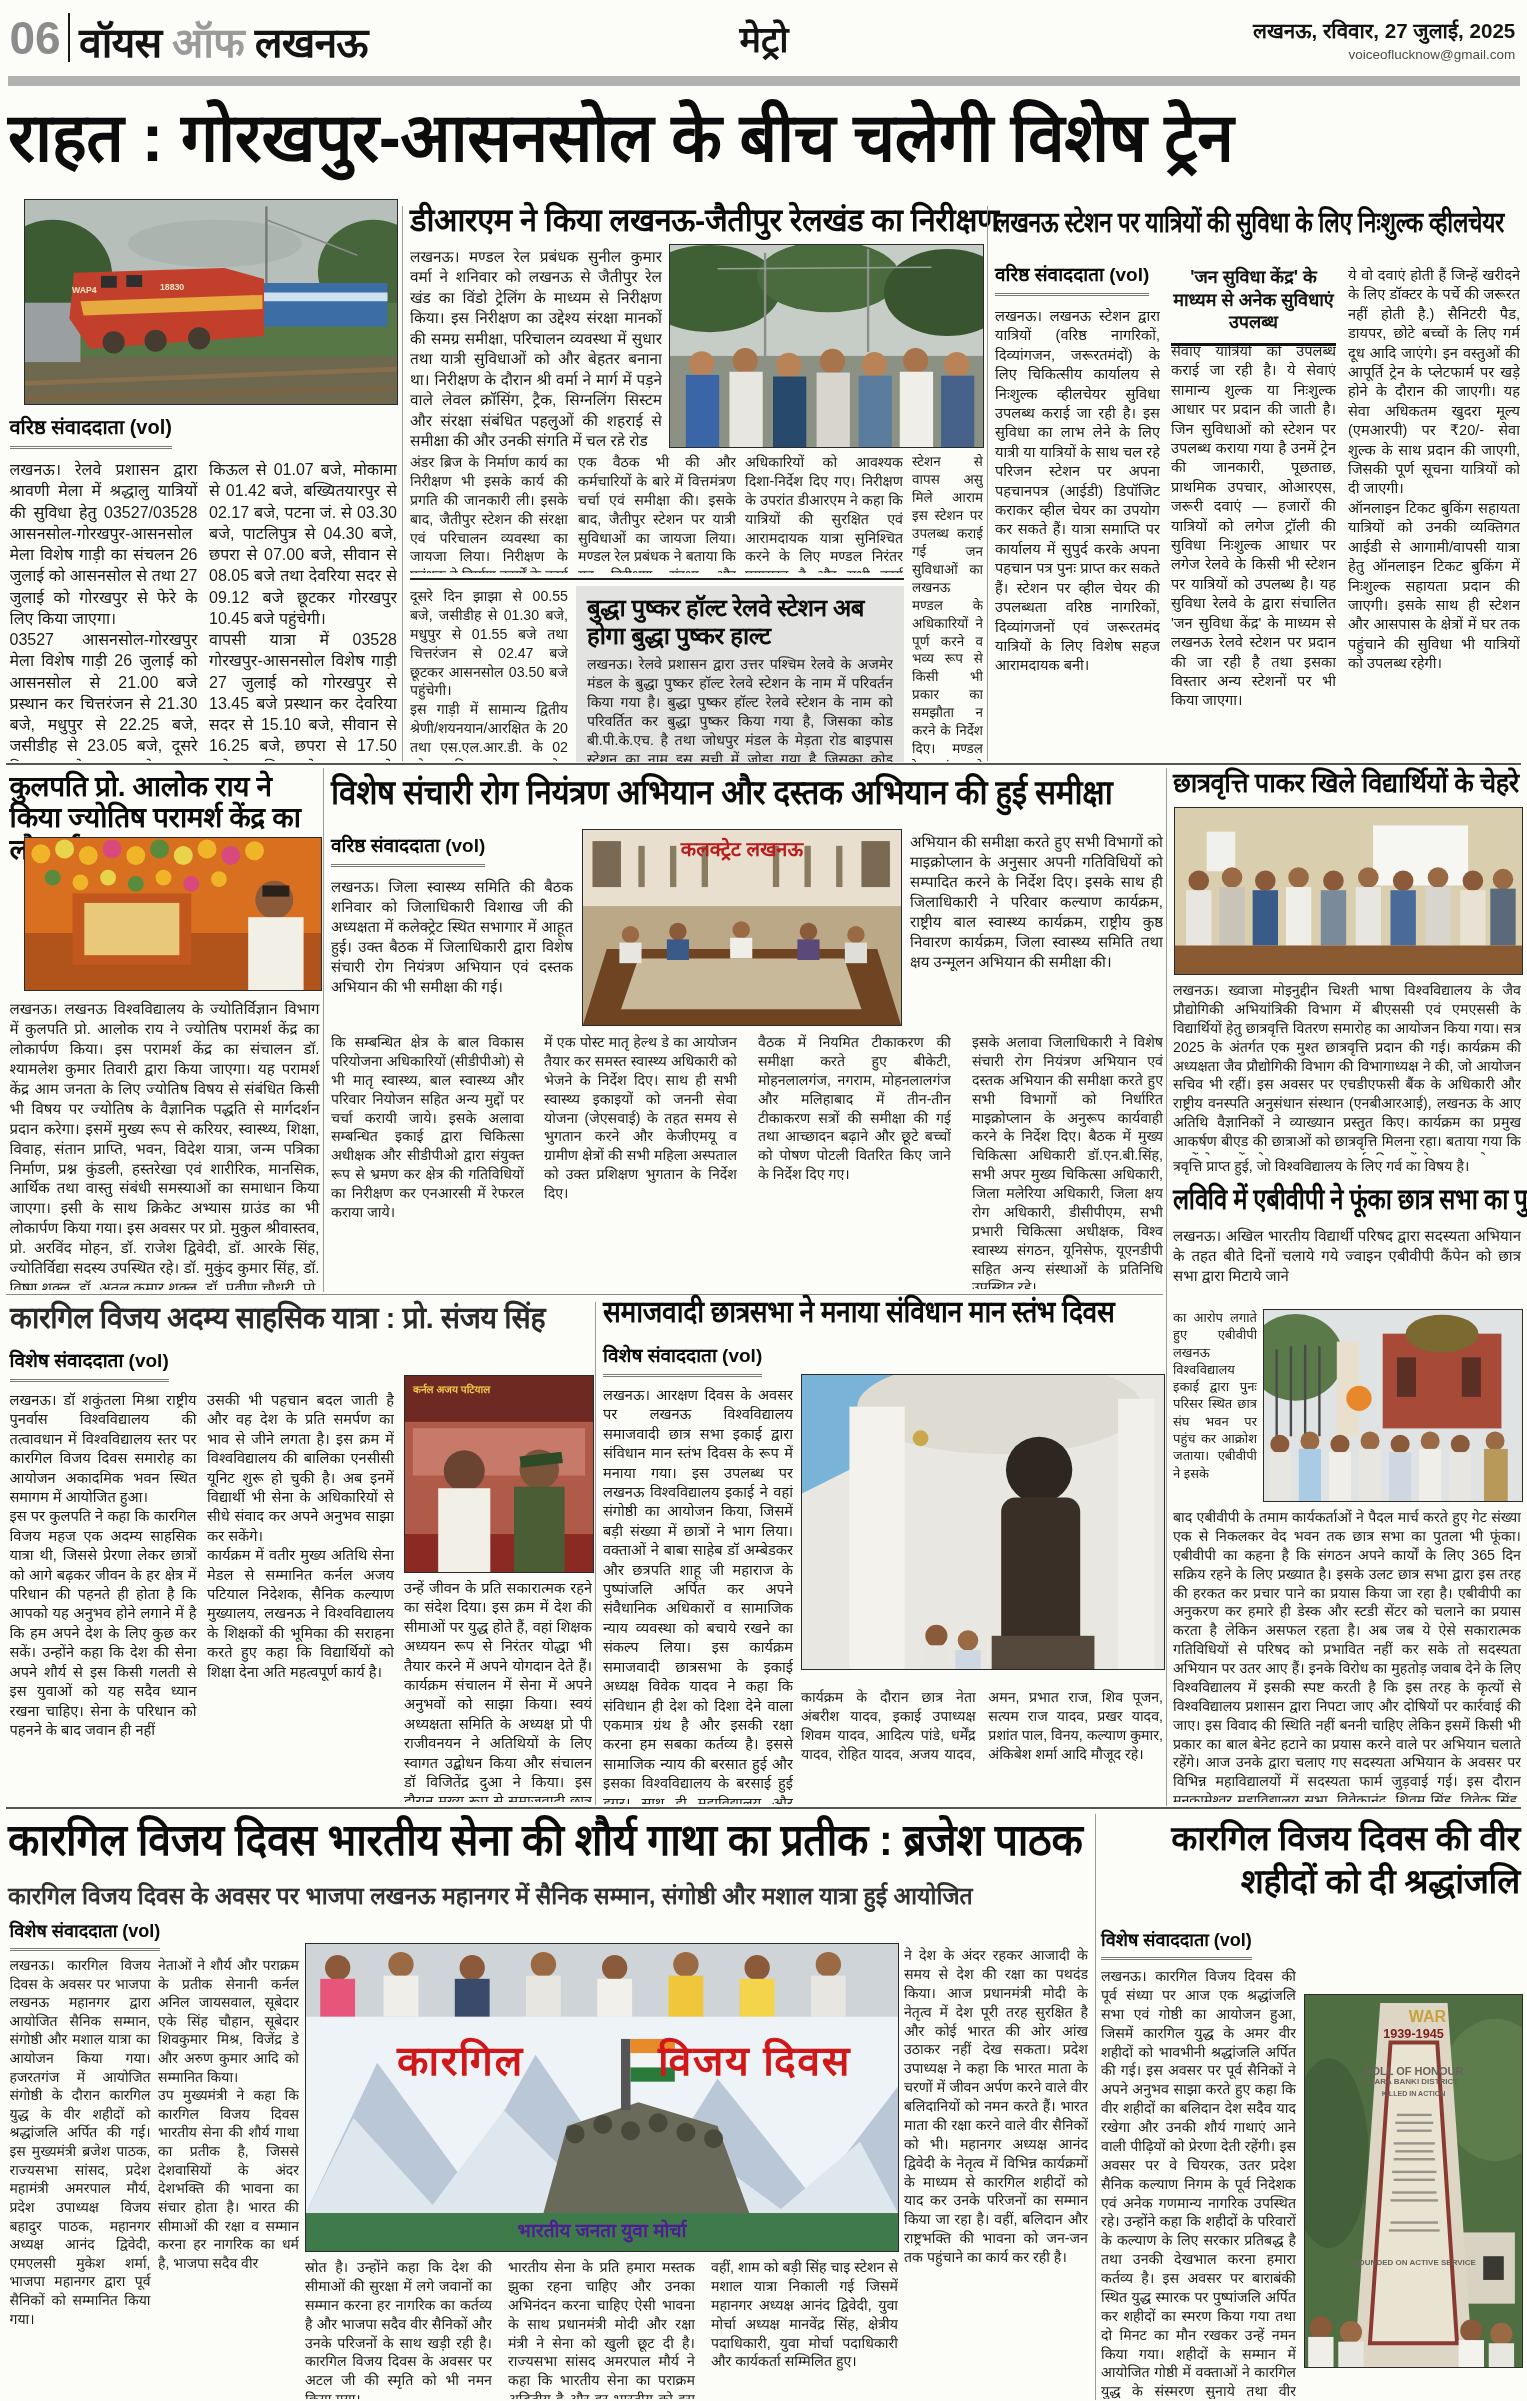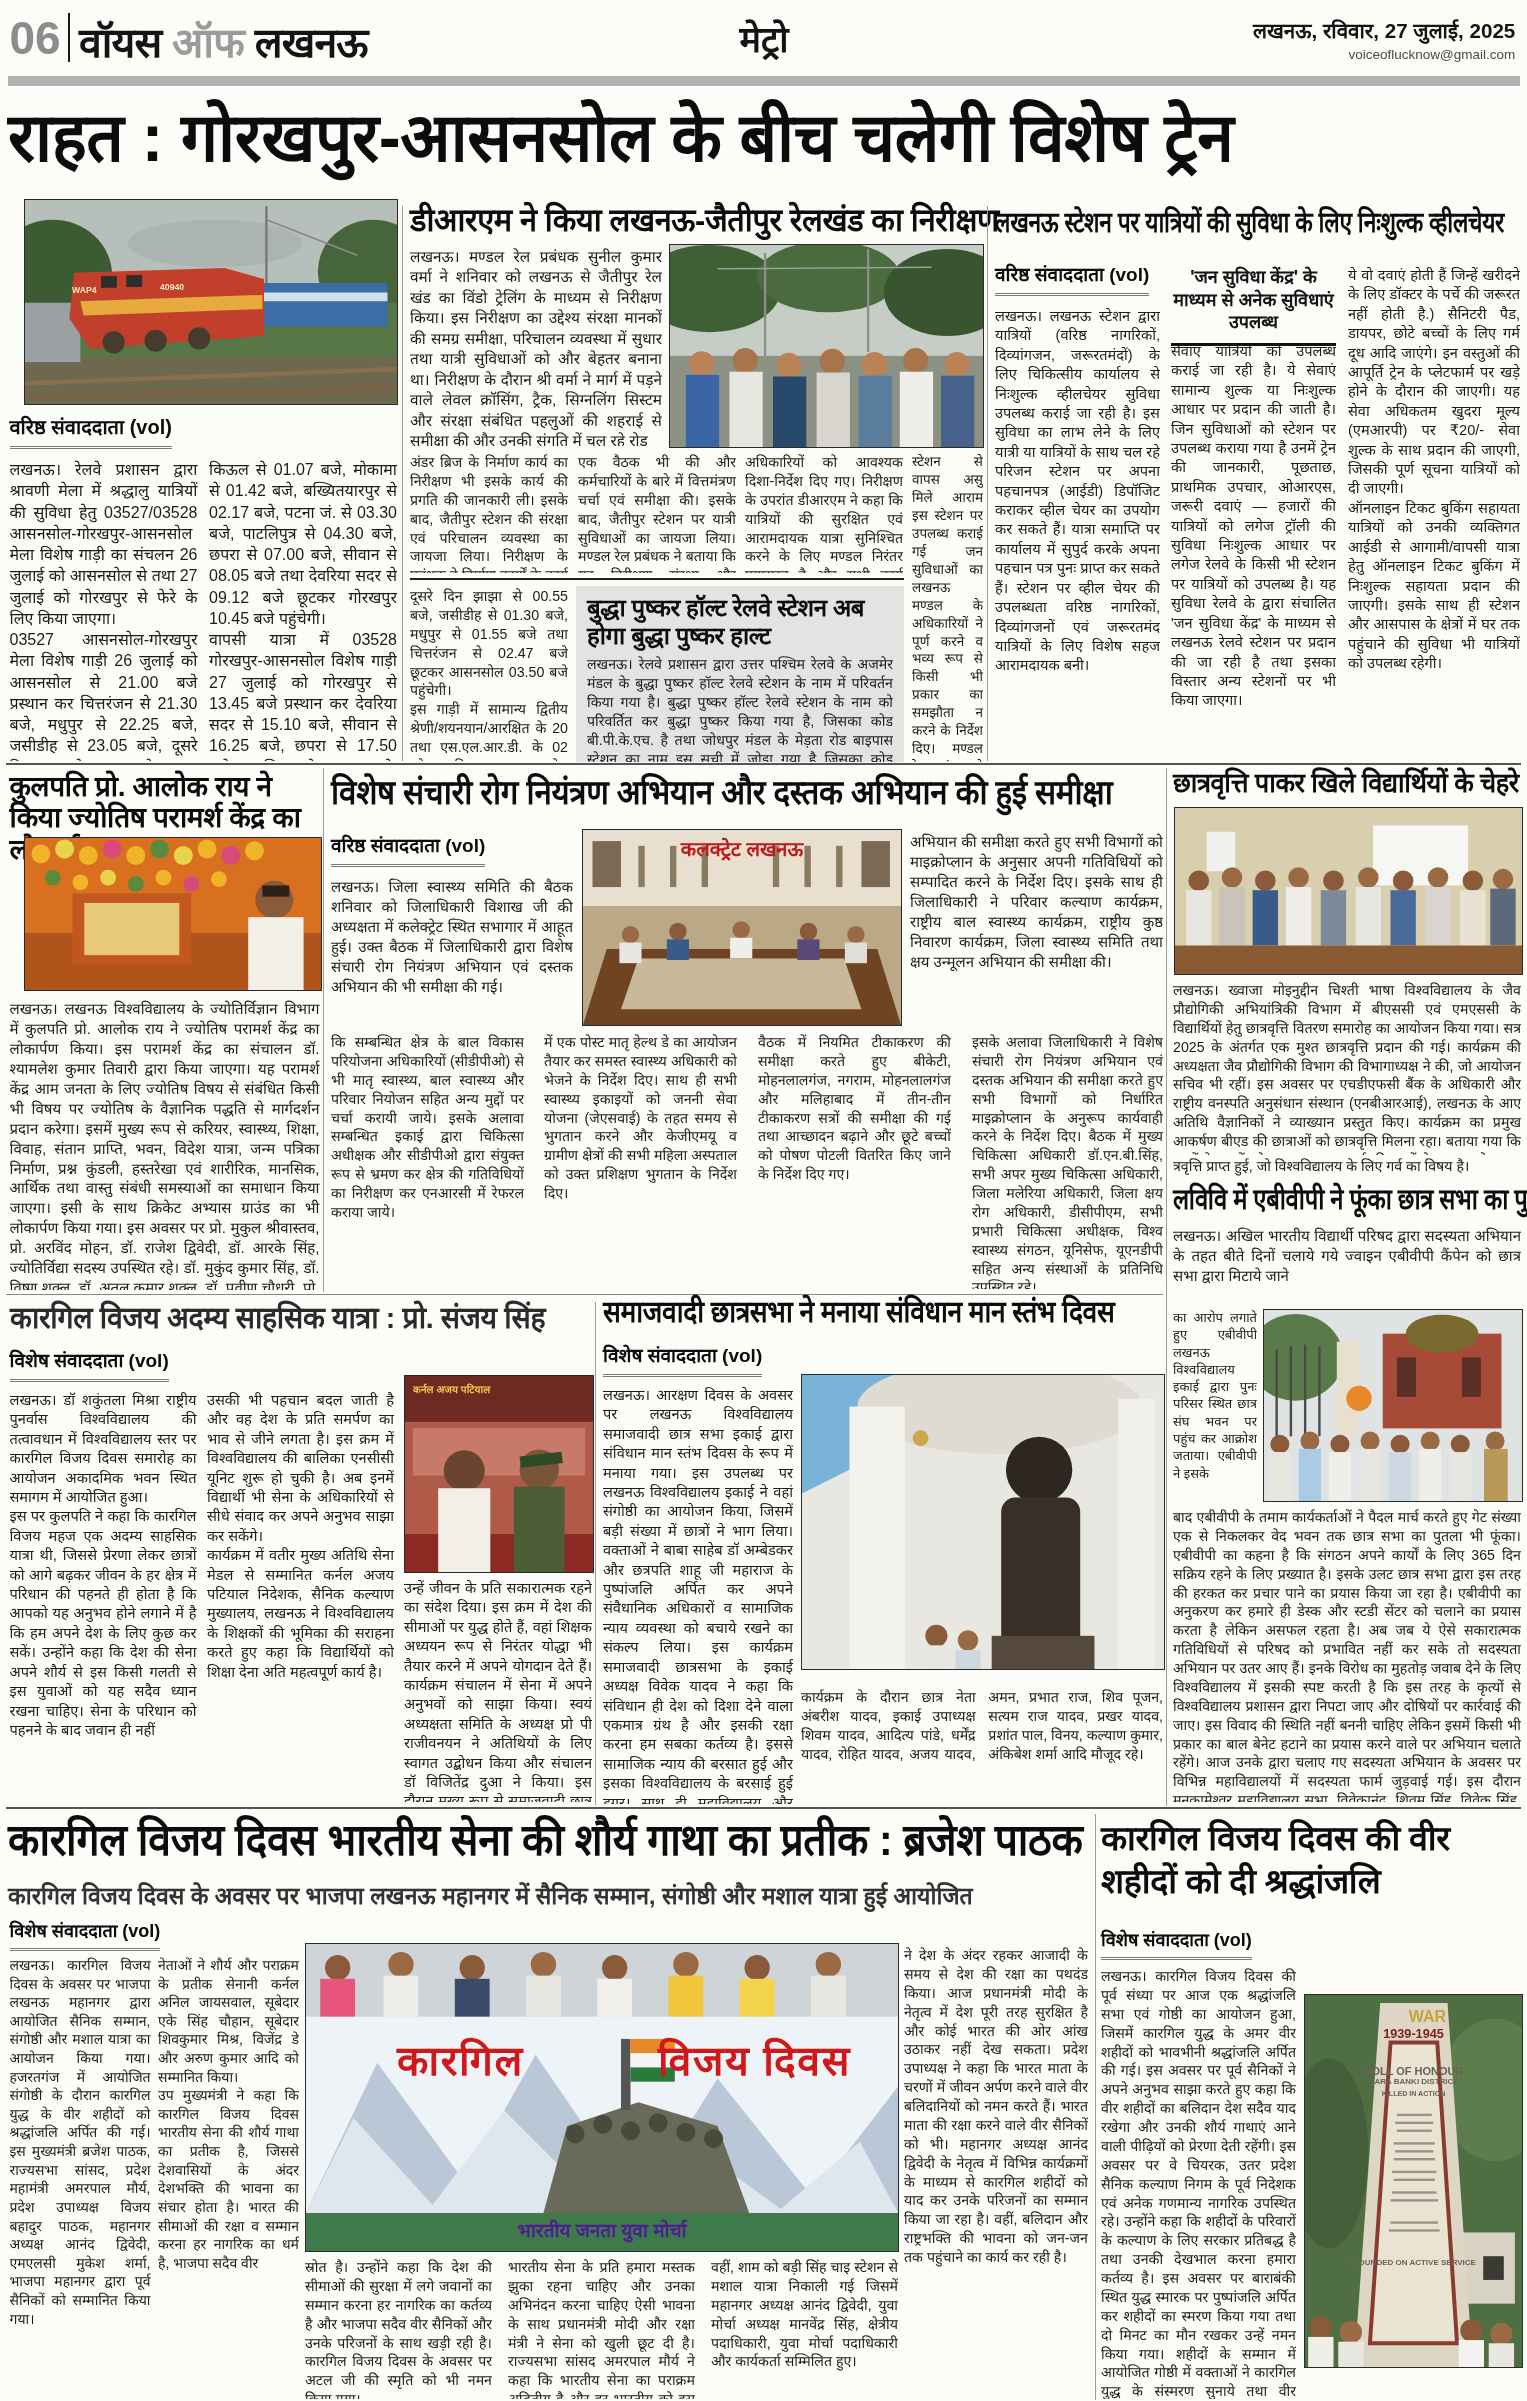--- a/index.html
+++ b/index.html
@@ -60,21 +60,21 @@
       <polygon points="70,128 300,120 300,138 74,146" fill="#e6aa3f"></polygon>
       <rect x="96" y="96" width="20" height="15" fill="#2e2e2e"></rect>
       <rect x="128" y="95" width="20" height="15" fill="#2e2e2e"></rect>
       <circle cx="112" cy="180" r="14" fill="#453b31"></circle>
       <circle cx="165" cy="178" r="14" fill="#453b31"></circle>
       <circle cx="220" cy="175" r="14" fill="#453b31"></circle>
       <line x1="0" y1="232" x2="470" y2="214" stroke="#8a6f4d" stroke-width="6"></line>
       <line x1="0" y1="250" x2="470" y2="238" stroke="#7c6344" stroke-width="6"></line>
     </svg>
     <div class="ovl" style="left:47px;top:85px;color:#f4e7c2;font-size:8.7px;">WAP4</div>
-    <div class="ovl" style="left:135px;top:82px;color:#f4e7c2;font-size:8.7px;">40940</div>
+    <div class="ovl" style="left:135px;top:82px;color:#f4e7c2;font-size:8.7px;">18830</div>
   </div>
   <div class="abs" style="left:9.5px;top:413px;">
     <span class="byline">वरिष्ठ संवाददाता (vol)</span>
   </div>
   <div class="abs body-txt" style="left:9.5px;top:459px;width:188px;height:302px;font-size:16px;">लखनऊ। रेलवे प्रशासन द्वारा श्रावणी मेला में श्रद्धालु यात्रियों की सुविधा हेतु 03527/03528 आसनसोल-गोरखपुर-आसनसोल मेला विशेष गाड़ी का संचलन 26 जुलाई को आसनसोल से तथा 27 जुलाई को गोरखपुर से फेरे के लिए किया जाएगा।
 03527 आसनसोल-गोरखपुर मेला विशेष गाड़ी 26 जुलाई को आसनसोल से 21.00 बजे प्रस्थान कर चित्तरंजन से 21.30 बजे, मधुपुर से 22.25 बजे, जसीडीह से 23.05 बजे, दूसरे दिन झाझा से 00.30 बजे,</div>
   <div class="abs body-txt" style="left:209px;top:459px;width:188px;height:302px;font-size:16px;">किऊल से 01.07 बजे, मोकामा से 01.42 बजे, बख्यितयारपुर से 02.17 बजे, पटना जं. से 03.30 बजे, पाटलिपुत्र से 04.30 बजे, छपरा से 07.00 बजे, सीवान से 08.05 बजे तथा देवरिया सदर से 09.12 बजे छूटकर गोरखपुर 10.45 बजे पहुंचेगी।
 वापसी यात्रा में 03528 गोरखपुर-आसनसोल विशेष गाड़ी 27 जुलाई को गोरखपुर से 13.45 बजे प्रस्थान कर देवरिया सदर से 15.10 बजे, सीवान से 16.25 बजे, छपरा से 17.50 बजे, पाटलिपुत्र से 20.00 बजे, पटना जं. से 20.35 बजे, बख्यितयारपुर से 21.25 बजे, मोकामा से 22.07 बजे, किऊल से 23.47 बजे,</div>
 
   <div class="vr" style="left:402px;top:206px;height:555px;"></div>
@@ -420,21 +420,21 @@
     <div class="ovl" style="right:47px;top:87px;color:#d01818;font-size:41px;letter-spacing:1.6px;">विजय दिवस</div>
     <div class="ovl" style="left:0;right:0;bottom:8px;text-align:center;color:#4c1d95;font-size:19px;">भारतीय जनता युवा मोर्चा</div>
   </div>
   <div class="abs body-txt" style="left:904px;top:1946px;width:184px;height:453px;font-size:14.2px;">ने देश के अंदर रहकर आजादी के समय से देश की रक्षा का पथदंड किया। आज प्रधानमंत्री मोदी के नेतृत्व में देश पूरी तरह सुरक्षित है और कोई भारत की ओर आंख उठाकर नहीं देख सकता। प्रदेश उपाध्यक्ष ने कहा कि भारत माता के चरणों में जीवन अर्पण करने वाले वीर बलिदानियों को नमन करते हैं। भारत माता की रक्षा करने वाले वीर सैनिकों को भी। महानगर अध्यक्ष आनंद द्विवेदी के नेतृत्व में विभिन्न कार्यक्रमों के माध्यम से कारगिल शहीदों को याद कर उनके परिजनों का सम्मान किया जा रहा है। वहीं, बलिदान और राष्ट्रभक्ति की भावना को जन-जन तक पहुंचाने का कार्य कर रही है।</div>
   <div class="abs body-txt" style="left:305px;top:2258px;width:187px;height:141px;font-size:14.2px;">स्रोत है। उन्होंने कहा कि देश की सीमाओं की सुरक्षा में लगे जवानों का सम्मान करना हर नागरिक का कर्तव्य है और भाजपा सदैव वीर सैनिकों और उनके परिजनों के साथ खड़ी रही है। कारगिल विजय दिवस के अवसर पर अटल जी की स्मृति को भी नमन किया गया।</div>
   <div class="abs body-txt" style="left:508px;top:2258px;width:187px;height:141px;font-size:14.2px;">भारतीय सेना के प्रति हमारा मस्तक झुका रहना चाहिए और उनका अभिनंदन करना चाहिए ऐसी भावना के साथ प्रधानमंत्री मोदी और रक्षा मंत्री ने सेना को खुली छूट दी है। राज्यसभा सांसद अमरपाल मौर्य ने कहा कि भारतीय सेना का पराक्रम अद्वितीय है और हर भारतीय को इस पर गर्व है। अभिनंदन वंदन करते हैं।</div>
   <div class="abs body-txt" style="left:711px;top:2258px;width:187px;height:141px;font-size:14.2px;">वहीं, शाम को बड़ी सिंह चाइ स्टेशन से मशाल यात्रा निकाली गई जिसमें महानगर अध्यक्ष आनंद द्विवेदी, युवा मोर्चा अध्यक्ष मानवेंद्र सिंह, क्षेत्रीय पदाधिकारी, युवा मोर्चा पदाधिकारी और कार्यकर्ता सम्मिलित हुए।</div>
 
   <div class="vr" style="left:1095px;top:1814px;height:586px;"></div>
 
-  <div class="abs hl" style="left:1101px;top:1817px;width:419px;font-size:34px;text-align:left;line-height:1.25;">कारगिल विजय दिवस की वीर शहीदों को दी श्रद्धांजलि</div>
+  <div class="abs hl" style="left:1101px;top:1817px;width:419px;font-size:34px;text-align:right;line-height:1.25;">कारगिल विजय दिवस की वीर शहीदों को दी श्रद्धांजलि</div>
   <div class="abs" style="left:1101px;top:1927px;">
     <span class="byline" style="font-size:18px;">विशेष संवाददाता (vol)</span>
   </div>
   <div class="abs body-txt" style="left:1101px;top:1967px;width:195px;height:432px;font-size:14.2px;">लखनऊ। कारगिल विजय दिवस की पूर्व संध्या पर आज एक श्रद्धांजलि सभा एवं गोष्ठी का आयोजन हुआ, जिसमें कारगिल युद्ध के अमर वीर शहीदों को भावभीनी श्रद्धांजलि अर्पित की गई। इस अवसर पर पूर्व सैनिकों ने अपने अनुभव साझा करते हुए कहा कि वीर शहीदों का बलिदान देश सदैव याद रखेगा और उनकी शौर्य गाथाएं आने वाली पीढ़ियों को प्रेरणा देती रहेंगी। इस अवसर पर वे चियरक, उतर प्रदेश सैनिक कल्याण निगम के पूर्व निदेशक एवं अनेक गणमान्य नागरिक उपस्थित रहे। उन्होंने कहा कि शहीदों के परिवारों के कल्याण के लिए सरकार प्रतिबद्ध है तथा उनकी देखभाल करना हमारा कर्तव्य है। इस अवसर पर बाराबंकी स्थित युद्ध स्मारक पर पुष्पांजलि अर्पित कर शहीदों का स्मरण किया गया तथा दो मिनट का मौन रखकर उन्हें नमन किया गया। शहीदों के सम्मान में आयोजित गोष्ठी में वक्ताओं ने कारगिल युद्ध के संस्मरण सुनाये तथा वीर सैनिकों के अदम्य साहस, शौर्य और देशभक्ति की सराहना की। अंत में सभी उपस्थित जनों ने शहीदों के परिजनों के प्रति सम्मान प्रकट करते हुए राष्ट्र की सेवा का संकल्प लिया।</div>
   <div class="ph" style="left:1304px;top:1994px;width:217px;height:372px;">
     <svg viewBox="0 0 274 470" preserveAspectRatio="none">
       <rect width="274" height="470" fill="#4f6e42"></rect>
       <ellipse cx="240" cy="120" rx="70" ry="90" fill="#5d7d4c"></ellipse>
       <ellipse cx="30" cy="200" rx="50" ry="120" fill="#44603a"></ellipse>
       <rect x="195" y="300" width="70" height="90" fill="#d8d2c2"></rect>

